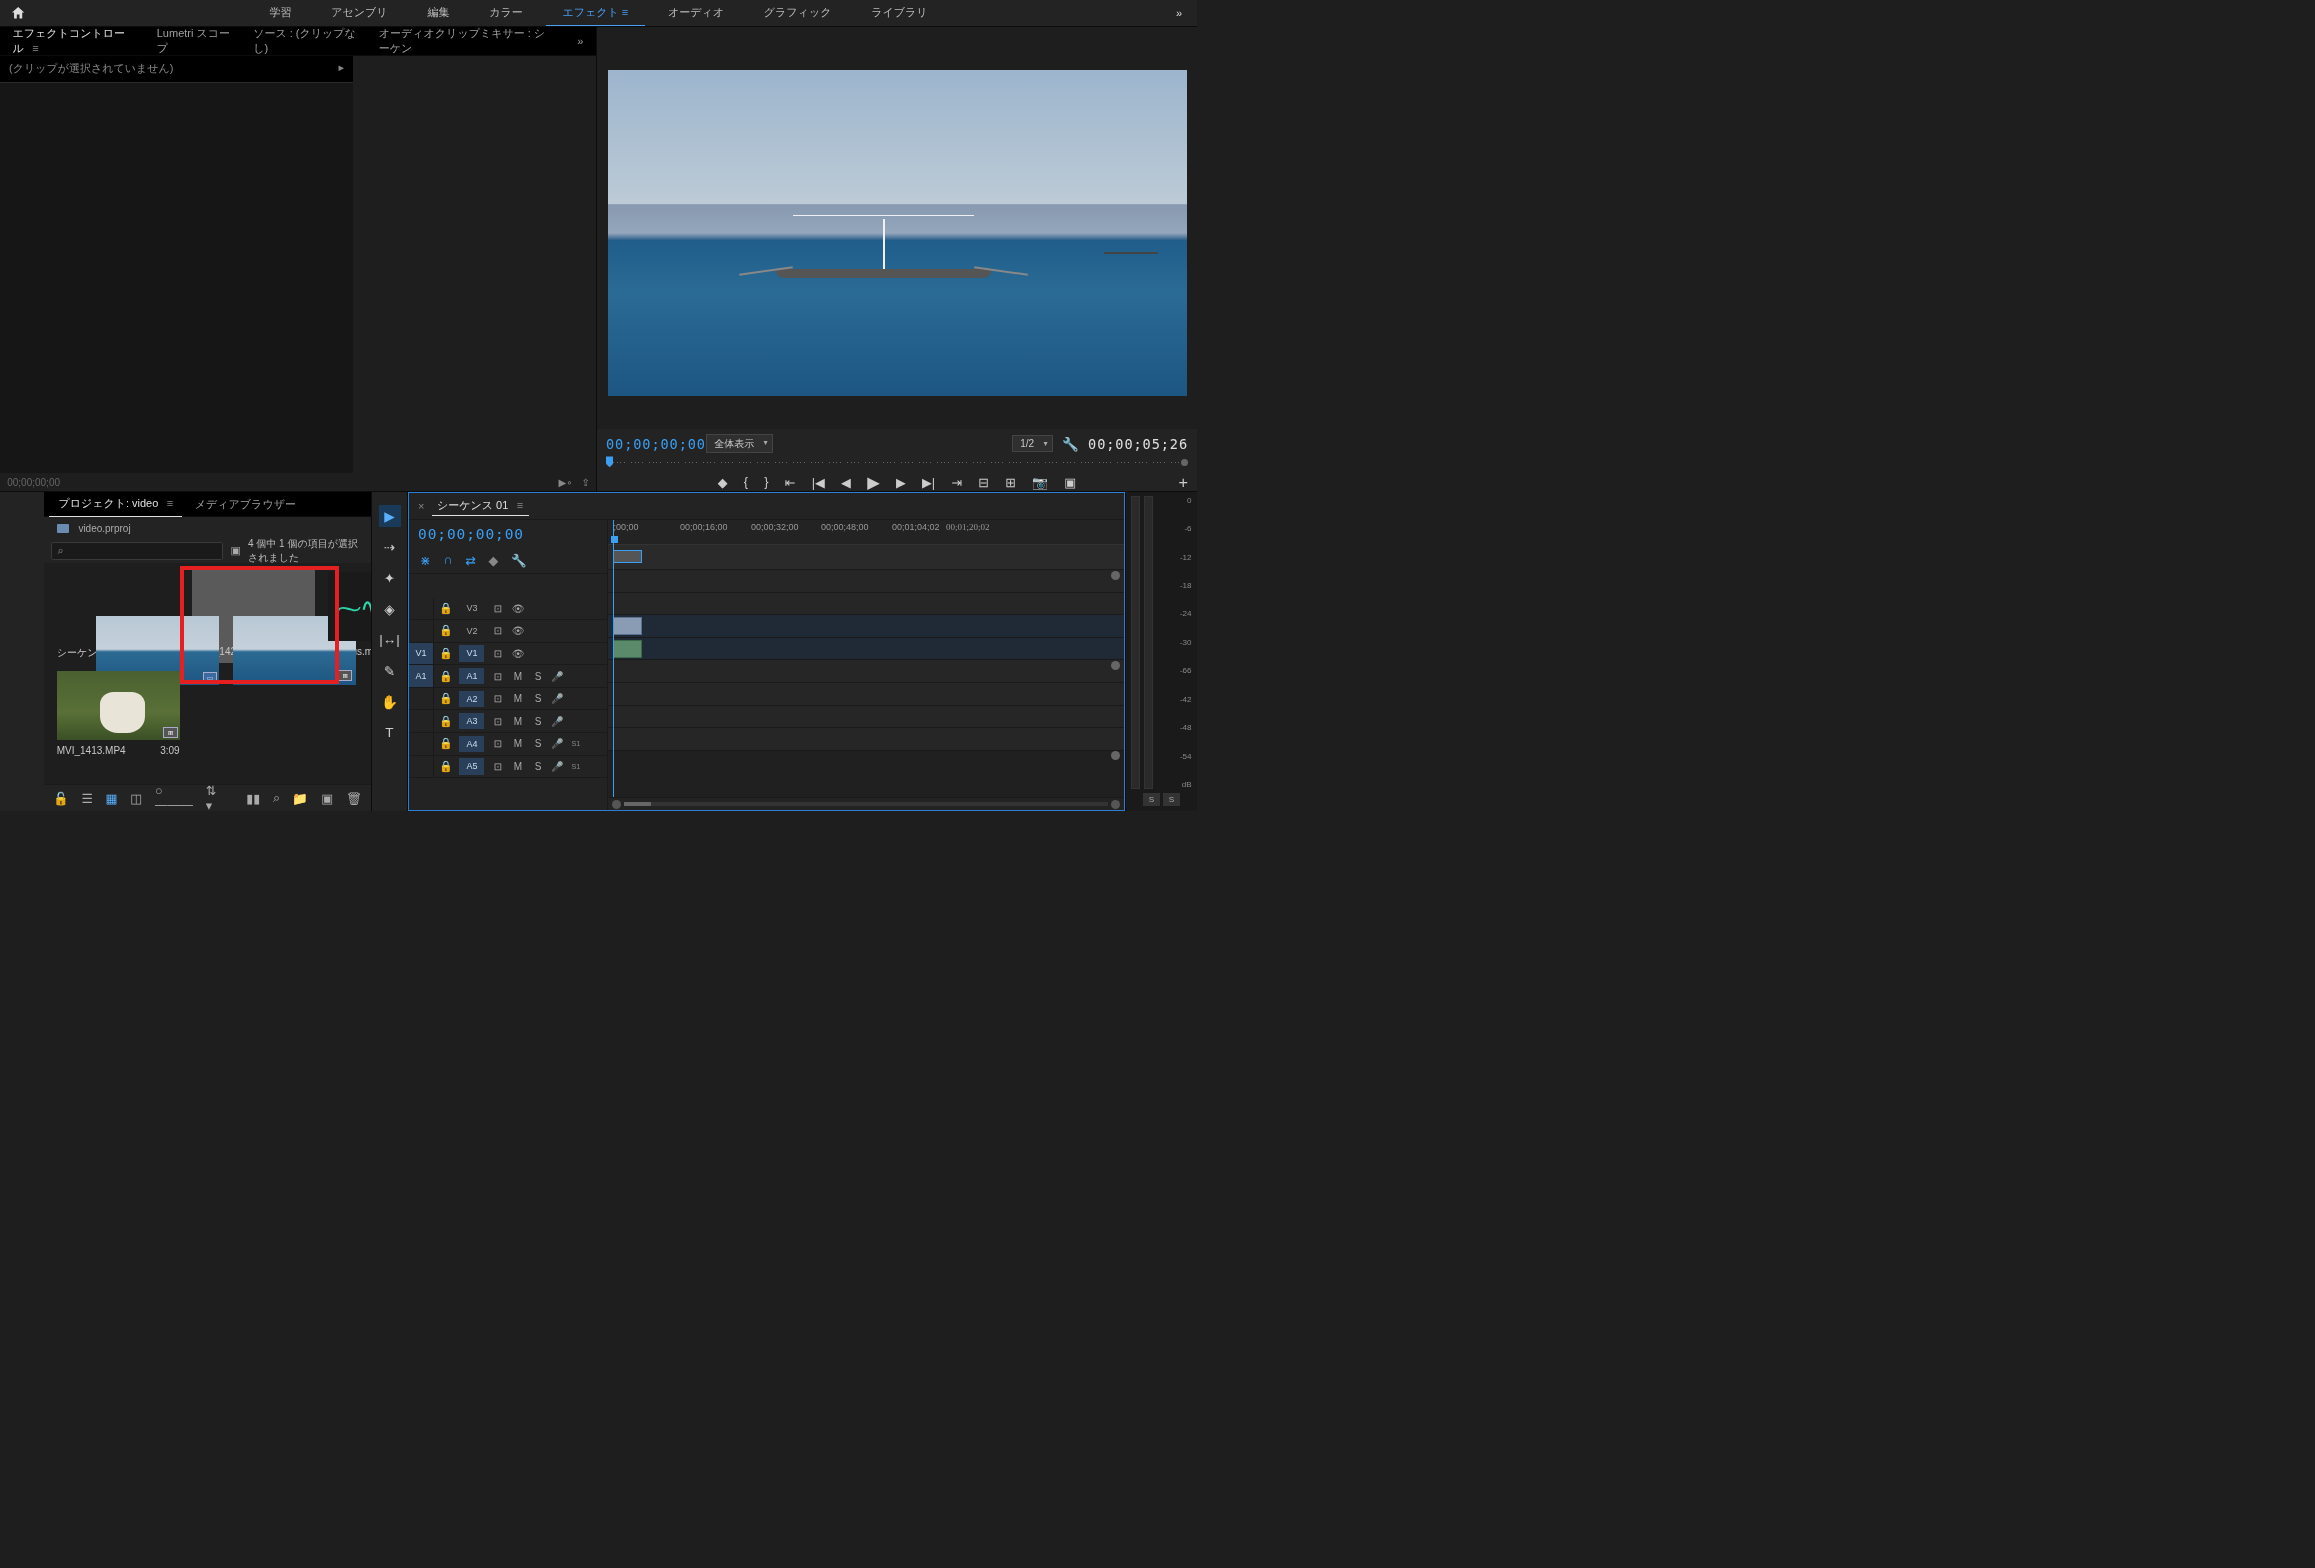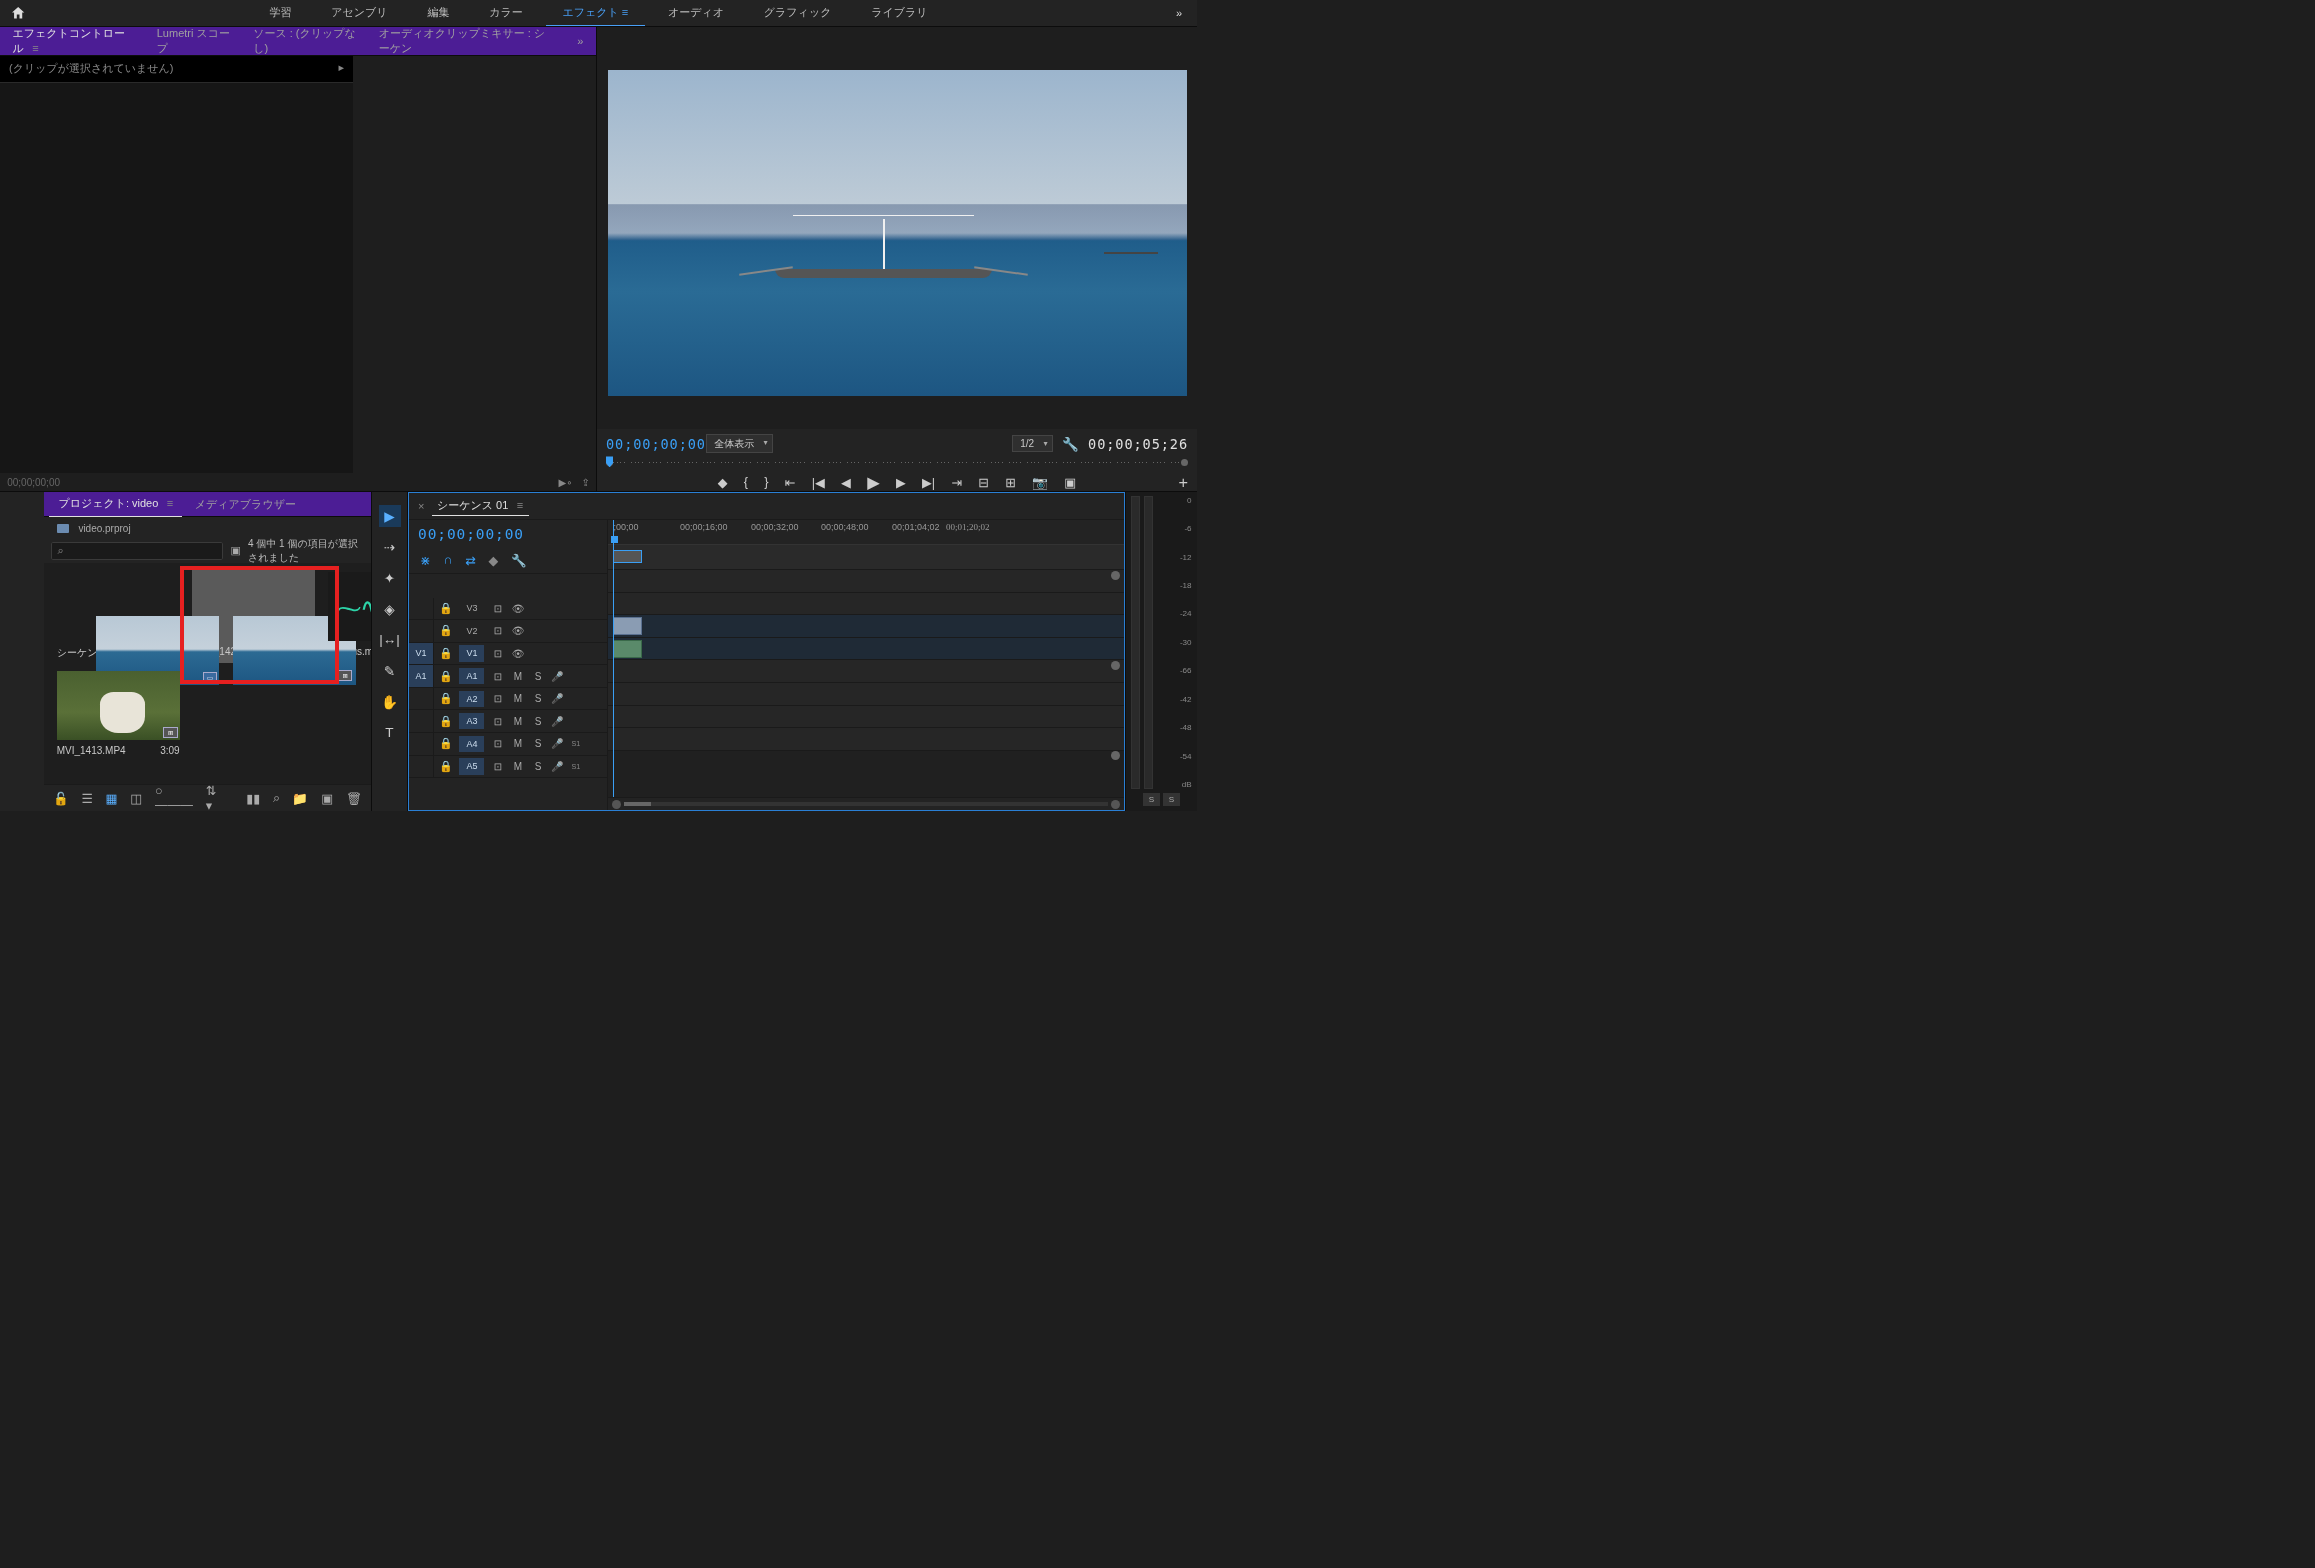--- a/index.html
+++ b/index.html
@@ -12,21 +12,21 @@
 .workspace-tabs div { padding: 5.4px 16.3px; color: #bdbdbd; cursor: pointer; }
 .workspace-tabs div.active { color: #49a0f7; border-bottom: 1.8px solid #49a0f7; }
 .topbar-right { width: 36px; color: #ddd; text-align: center; }
 
 
 .main { display: flex; height: 464px; }
 .left-panel { width: 597px; border-right: 0.9px solid #0c0c0c; display: flex; flex-direction: column; }
 .right-panel { flex: 1; display: flex; flex-direction: column; }
 
 
-.panel-tabs { height: 29px; background: #4c1d95; display: flex; align-items: center; padding: 0 3.6px; gap: 3.6px; border-bottom: 0.9px solid #0c0c0c; }
+.panel-tabs { height: 29px; background: #000000; display: flex; align-items: center; padding: 0 3.6px; gap: 3.6px; border-bottom: 0.9px solid #0c0c0c; }
 .panel-tab { padding: 5.4px 9px; color: #a0a0a0; cursor: pointer; font-size: 11px; }
 .panel-tab.active { color: #e0e0e0; border-bottom: 1.8px solid #e0e0e0; }
 .panel-tab .menu-icon { margin-left: 5.4px; color: #888; }
 
 
 .effect-body { flex: 1; background: #1e1e1e; display: flex; flex-direction: column; }
 .effect-header { display:flex; justify-content:space-between; padding:5.4px 9px; color:#888; border-bottom:0.9px solid #2a2a2a; background:#000000; width:353px; }
 .effect-dark { width:353px; flex:1; background:#161616; }
 .effect-footer { height:18px; display:flex; align-items:center; padding:0 7.2px; color:#666; font-size:10px; justify-content:space-between; width:597px; }
 

